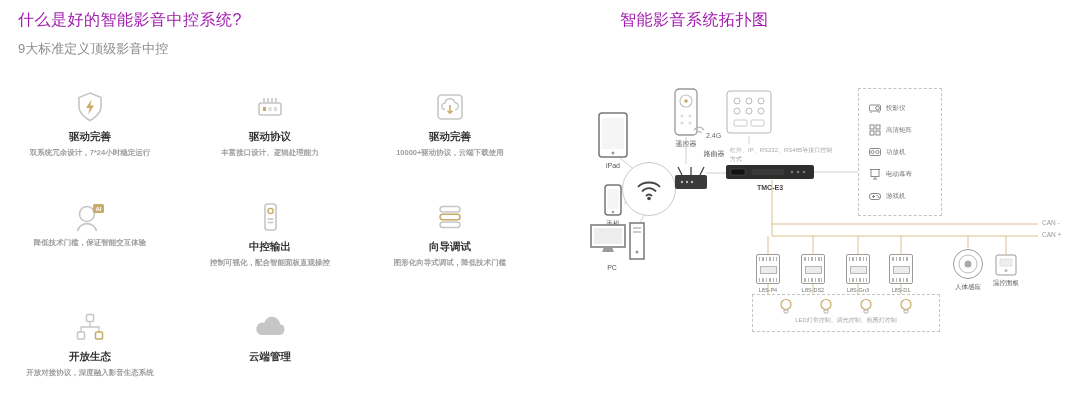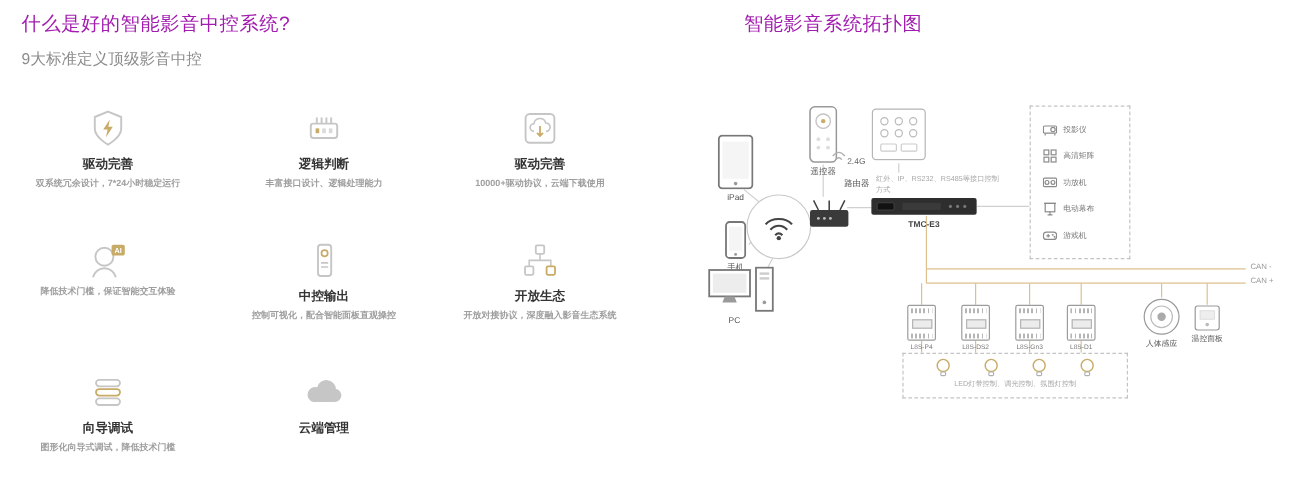--- a/index.html
+++ b/index.html
@@ -64,21 +64,21 @@
   <div class="feature">
     <div class="ficon">
       <svg width="34" height="34" viewBox="0 0 34 34">
         <rect x="6" y="13" width="22" height="12" rx="2" fill="none" stroke="#c6c6c6" stroke-width="1.6"></rect>
         <path d="M11 13 V8 M15 13 V8 M19 13 V8 M23 13 V8" stroke="#c6c6c6" stroke-width="1.6"></path>
         <rect x="10" y="17" width="3" height="4" fill="#c8ab66"></rect>
         <rect x="15.5" y="17" width="3" height="4" fill="#dadada"></rect>
         <rect x="21" y="17" width="3" height="4" fill="#dadada"></rect>
       </svg>
     </div>
-    <div class="ftitle">逻辑判断</div>
+    <div class="ftitle">驱动协议</div>
     <div class="fdesc">丰富接口设计、逻辑处理能力</div>
   </div>
 
   <div class="feature">
     <div class="ficon">
       <svg width="34" height="34" viewBox="0 0 34 34">
         <rect x="5" y="5" width="24" height="24" rx="3.5" fill="none" stroke="#c6c6c6" stroke-width="1.6"></rect>
         <path d="M12 19.5 a3.2 3.2 0 0 1 0-6.4 a5 5 0 0 1 9.8-.6 a3.5 3.5 0 0 1 .2 7" fill="none" stroke="#c6c6c6" stroke-width="1.4"></path>
         <path d="M17 15 V23 M14.5 20.8 L17 23.3 L19.5 20.8" stroke="#c8ab66" stroke-width="1.5" fill="none"></path>
       </svg>
@@ -108,40 +108,40 @@
         <path d="M14.5 19 h6 M14.5 22.5 h6" stroke="#c6c6c6" stroke-width="1.4"></path>
       </svg>
     </div>
     <div class="ftitle">中控输出</div>
     <div class="fdesc">控制可视化，配合智能面板直观操控</div>
   </div>
 
   <div class="feature">
     <div class="ficon">
       <svg width="34" height="34" viewBox="0 0 34 34">
+        <rect x="7" y="6.5" width="20" height="5.5" rx="2.75" fill="none" stroke="#c6c6c6" stroke-width="1.5"></rect>
+        <rect x="7" y="14.2" width="20" height="5.5" rx="2.75" fill="none" stroke="#c8ab66" stroke-width="1.5"></rect>
+        <rect x="7" y="22" width="20" height="5.5" rx="2.75" fill="none" stroke="#c6c6c6" stroke-width="1.5"></rect>
+      </svg>
+    </div>
+    <div class="ftitle">向导调试</div>
+    <div class="fdesc">图形化向导式调试，降低技术门槛</div>
+  </div>
+
+  <div class="feature">
+    <div class="ficon">
+      <svg width="34" height="34" viewBox="0 0 34 34">
         <path d="M17 11.5 V17 M8 22 V17 H26 V22" fill="none" stroke="#c6c6c6" stroke-width="1.3"></path>
         <rect x="13.5" y="4.5" width="7" height="7" rx="1" fill="#fff" stroke="#c6c6c6" stroke-width="1.5"></rect>
         <rect x="4.5" y="22" width="7" height="7" rx="1" fill="#fff" stroke="#c6c6c6" stroke-width="1.5"></rect>
         <rect x="22.5" y="22" width="7" height="7" rx="1" fill="#fff" stroke="#c8ab66" stroke-width="1.5"></rect>
       </svg>
     </div>
     <div class="ftitle">开放生态</div>
     <div class="fdesc">开放对接协议，深度融入影音生态系统</div>
-  </div>
-
-  <div class="feature">
-    <div class="ficon">
-      <svg width="34" height="34" viewBox="0 0 34 34">
-        <rect x="7" y="6.5" width="20" height="5.5" rx="2.75" fill="none" stroke="#c6c6c6" stroke-width="1.5"></rect>
-        <rect x="7" y="14.2" width="20" height="5.5" rx="2.75" fill="none" stroke="#c8ab66" stroke-width="1.5"></rect>
-        <rect x="7" y="22" width="20" height="5.5" rx="2.75" fill="none" stroke="#c6c6c6" stroke-width="1.5"></rect>
-      </svg>
-    </div>
-    <div class="ftitle">向导调试</div>
-    <div class="fdesc">图形化向导式调试，降低技术门槛</div>
   </div>
 
   <div class="feature">
     <div class="ficon">
       <svg width="34" height="34" viewBox="0 0 34 34">
         <path d="M8 25 h18 a5.5 5.5 0 0 0 1 -10.9 a8 8 0 0 0 -15.7 -1.4 A5.6 5.6 0 0 0 8 25 Z" fill="#c6c6c6"></path>
       </svg>
     </div>
     <div class="ftitle">云端管理</div>
   </div>

